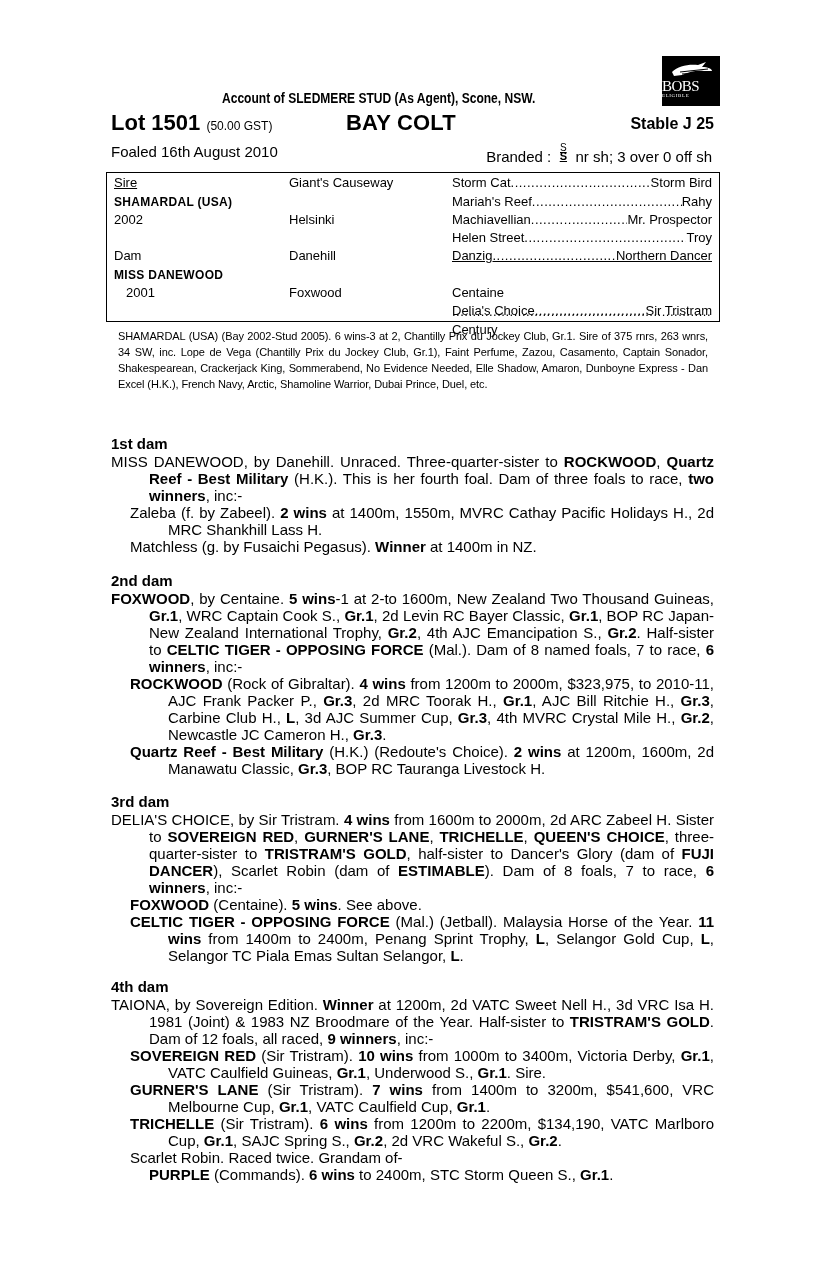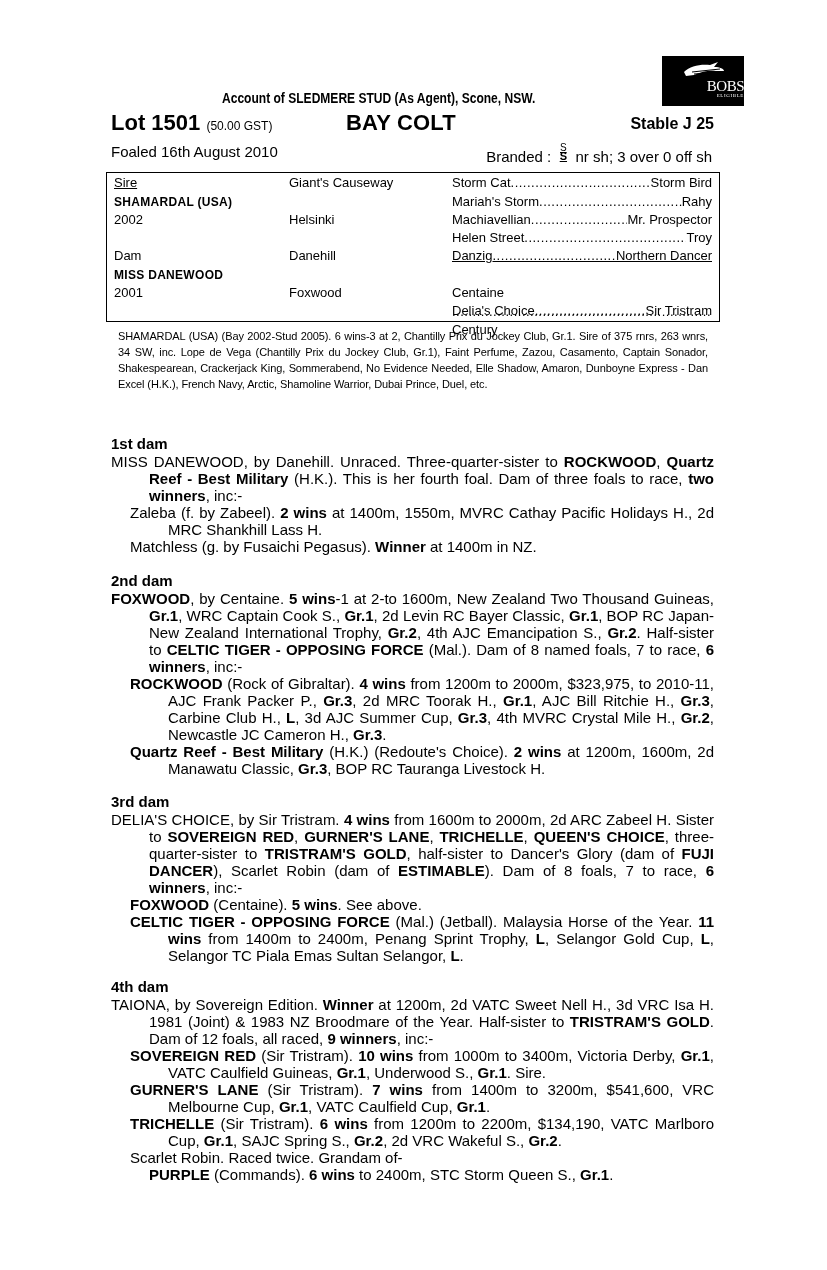--- a/index.html
+++ b/index.html
@@ -1,20 +1,20 @@
 <!DOCTYPE html>
 <html><head>
   <meta charset="utf-8">
   <style>
     html, body { margin: 0; padding: 0; background: #ffffff; }
     body { width: 827px; height: 1270px; position: relative; overflow: hidden;
            font-family: "Liberation Sans", sans-serif; color: #000; }
 
-    .logo { position: absolute; left: 662px; top: 56px; width: 82px; height: 50px;
-            background: #000; color: #fff; text-align: right; }
+    .logo { position: absolute; left: 662px; top: 56px; width: 58px; height: 50px;
+            background: #000; color: #fff; text-align: left; }
     .logo svg { display: block; margin: 4px auto 0; }
     .logo .bobs { font-family: "Liberation Serif", serif; font-size: 15px; line-height: 14px;
                   letter-spacing: -0.5px; margin-top: 1px; }
     .logo .elig { font-family: "Liberation Serif", serif; font-size: 5px; letter-spacing: 0.6px; line-height: 6px; }
 
     .account { position: absolute; left: 222px; top: 90px; font-family: "Liberation Sans", sans-serif;
                font-weight: bold; font-size: 14px; transform: scaleX(0.86); transform-origin: left top;
                white-space: nowrap; }
 
     .lotline { position: absolute; left: 111px; top: 110px; width: 603px; height: 26px; }
@@ -83,31 +83,31 @@
 
 <div class="pedigree">
   <div class="ped-cell" style="left:7px;top:1px;text-decoration:underline;">Sire</div>
   <div class="ped-cell ped-big" style="left:7px;top:20px;">SHAMARDAL (USA)</div>
   <div class="ped-cell" style="left:7px;top:38px;">2002</div>
   <div class="ped-cell" style="left:182px;top:1px;">Giant's Causeway</div>
   <div class="ped-cell" style="left:182px;top:38px;">Helsinki</div>
 
   <div class="ped-cell" style="left:7px;top:74px;">Dam</div>
   <div class="ped-cell ped-big" style="left:7px;top:93px;">MISS DANEWOOD</div>
-  <div class="ped-cell" style="left:7px;top:111px;">2001</div>
+  <div class="ped-cell" style="left:19px;top:111px;">2001</div>
   <div class="ped-cell" style="left:182px;top:74px;">Danehill</div>
   <div class="ped-cell" style="left:182px;top:111px;">Foxwood</div>
 
   <div class="ped-gg" style="top:1px;">
       <span class="l">Storm Cat</span>
       <span class="dots"></span>
       <span class="r">Storm Bird</span>
     </div>
   <div class="ped-gg" style="top:20px;">
-      <span class="l">Mariah's Storm</span>
+      <span class="l">Mariah's Reef</span>
       <span class="dots"></span>
       <span class="r">Rahy</span>
     </div>
   <div class="ped-gg" style="top:38px;">
       <span class="l">Machiavellian</span>
       <span class="dots"></span>
       <span class="r">Mr. Prospector</span>
     </div>
   <div class="ped-gg" style="top:56px;">
       <span class="l">Helen Street</span>

